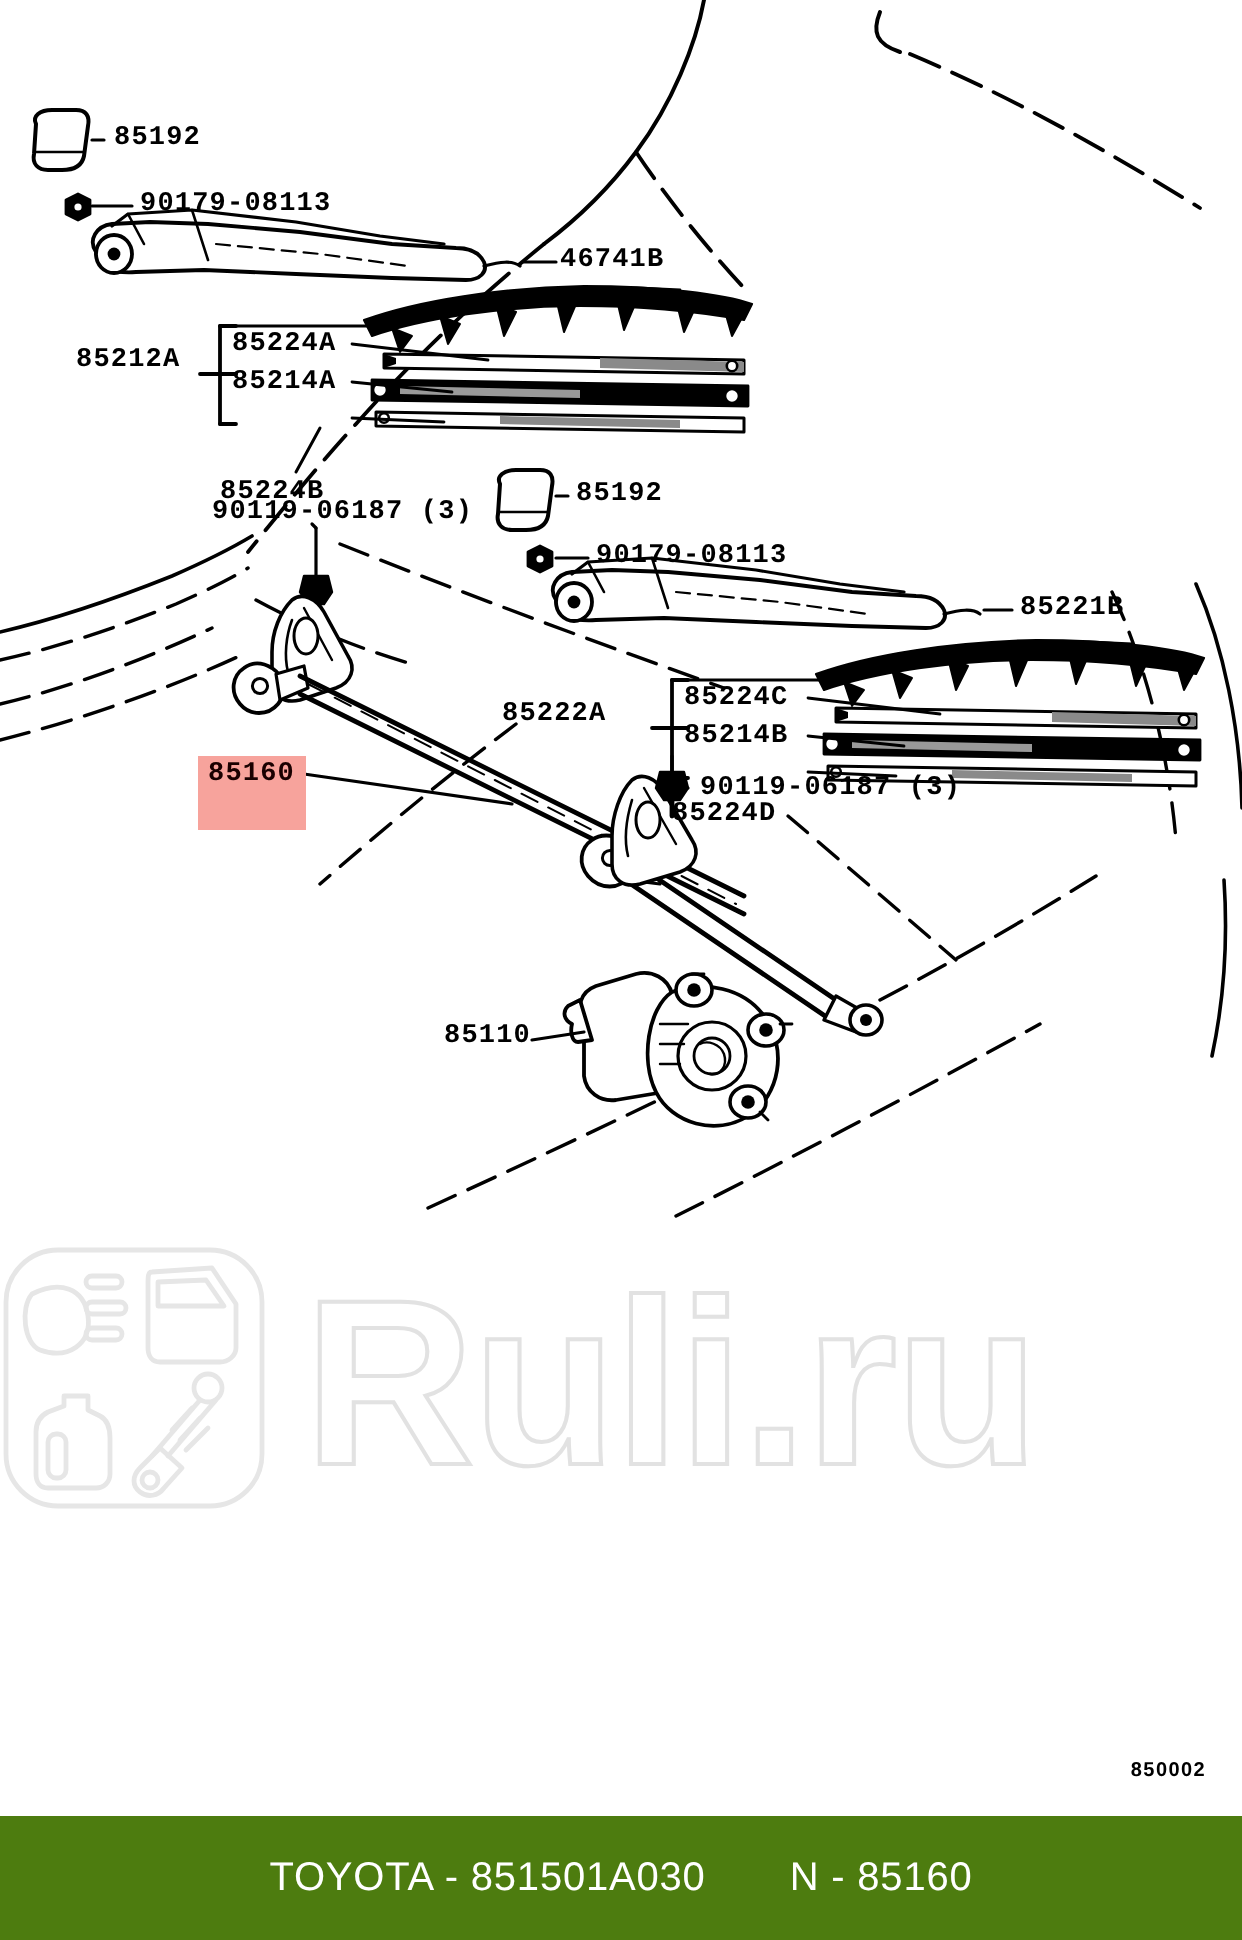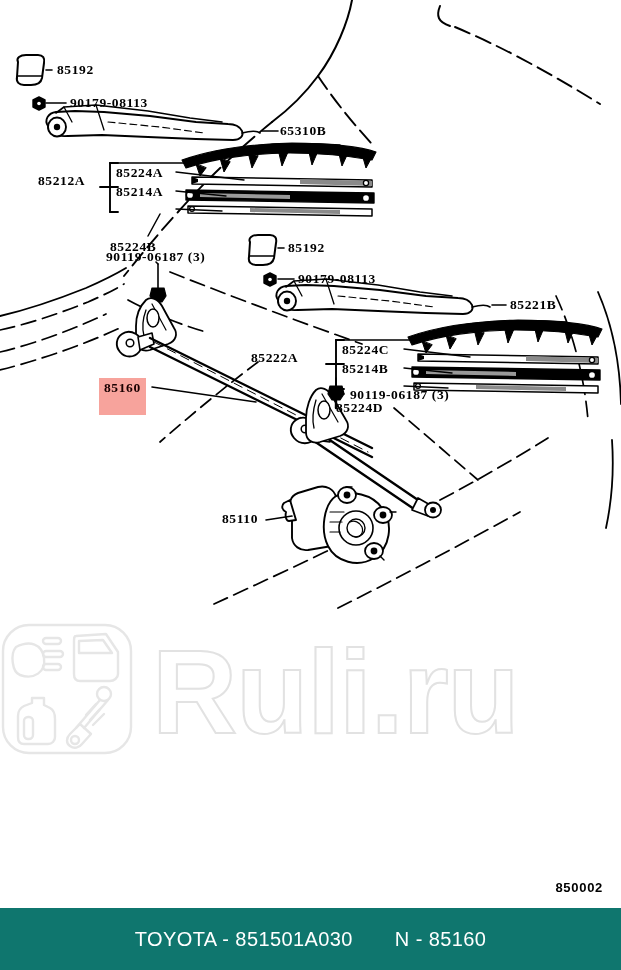--- a/index.html
+++ b/index.html
@@ -20,51 +20,51 @@
   #diagram-svg {
     position: absolute;
     left: 0;
     top: 0;
     width: 621px;
     height: 905px;
     display: block;
   }
   .lbl {
     position: absolute;
-    font-family: Liberation Serif, serif;
+    font-family: Liberation Mono, monospace;
     font-weight: bold;
     font-size: 13.5px;
     letter-spacing: 0.6px;
     color: #000000;
     white-space: nowrap;
     line-height: 1;
     -webkit-font-smoothing: none;
   }
   .lbl.hl {
     background: #f7a39c;
     padding: 3px 5px 20px 5px;
     color: #1a0000;
   }
   .plate-code {
     position: absolute;
     right: 18px;
     top: 880px;
     font-family: "Liberation Sans", sans-serif;
     font-weight: bold;
-    font-size: 13px;
+    font-size: 10px;
     letter-spacing: 0.7px;
     color: #000000;
   }
   #footer-bar {
     position: absolute;
     left: 0;
     top: 908px;
     width: 621px;
     height: 62px;
-    background: #0f766e;
+    background: #4d7c0f;
     display: flex;
     align-items: center;
     justify-content: center;
     gap: 42px;
   }
   #footer-bar .foot-txt {
     color: #ffffff;
     font-family: "Liberation Sans", sans-serif;
     font-size: 20px;
     letter-spacing: 0.4px;
@@ -344,21 +344,21 @@
       </g>
       <g stroke-dasharray="13 7" stroke-width="1.7">
         <path d="M258 362 C 226 386, 192 414, 160 442"></path>
       </g>
 
     </g>
   </svg>
 
   <div class="lbl" style="left:57px;  top:63px;">85192</div>
   <div class="lbl" style="left:70px;  top:96px;">90179-08113</div>
-  <div class="lbl" style="left:280px; top:124px;">65310B</div>
+  <div class="lbl" style="left:280px; top:124px;">46741B</div>
   <div class="lbl" style="left:38px;  top:174px;">85212A</div>
   <div class="lbl" style="left:116px; top:166px;">85224A</div>
   <div class="lbl" style="left:116px; top:185px;">85214A</div>
   <div class="lbl" style="left:110px; top:204px;margin-top:36px;">85224B</div>
   <div class="lbl" style="left:106px; top:250px;">90119-06187 (3)</div>
   <div class="lbl" style="left:288px; top:241px;">85192</div>
   <div class="lbl" style="left:298px; top:272px;">90179-08113</div>
   <div class="lbl" style="left:510px; top:298px;">85221B</div>
   <div class="lbl" style="left:251px; top:351px;">85222A</div>
   <div class="lbl" style="left:342px; top:343px;">85224C</div>

